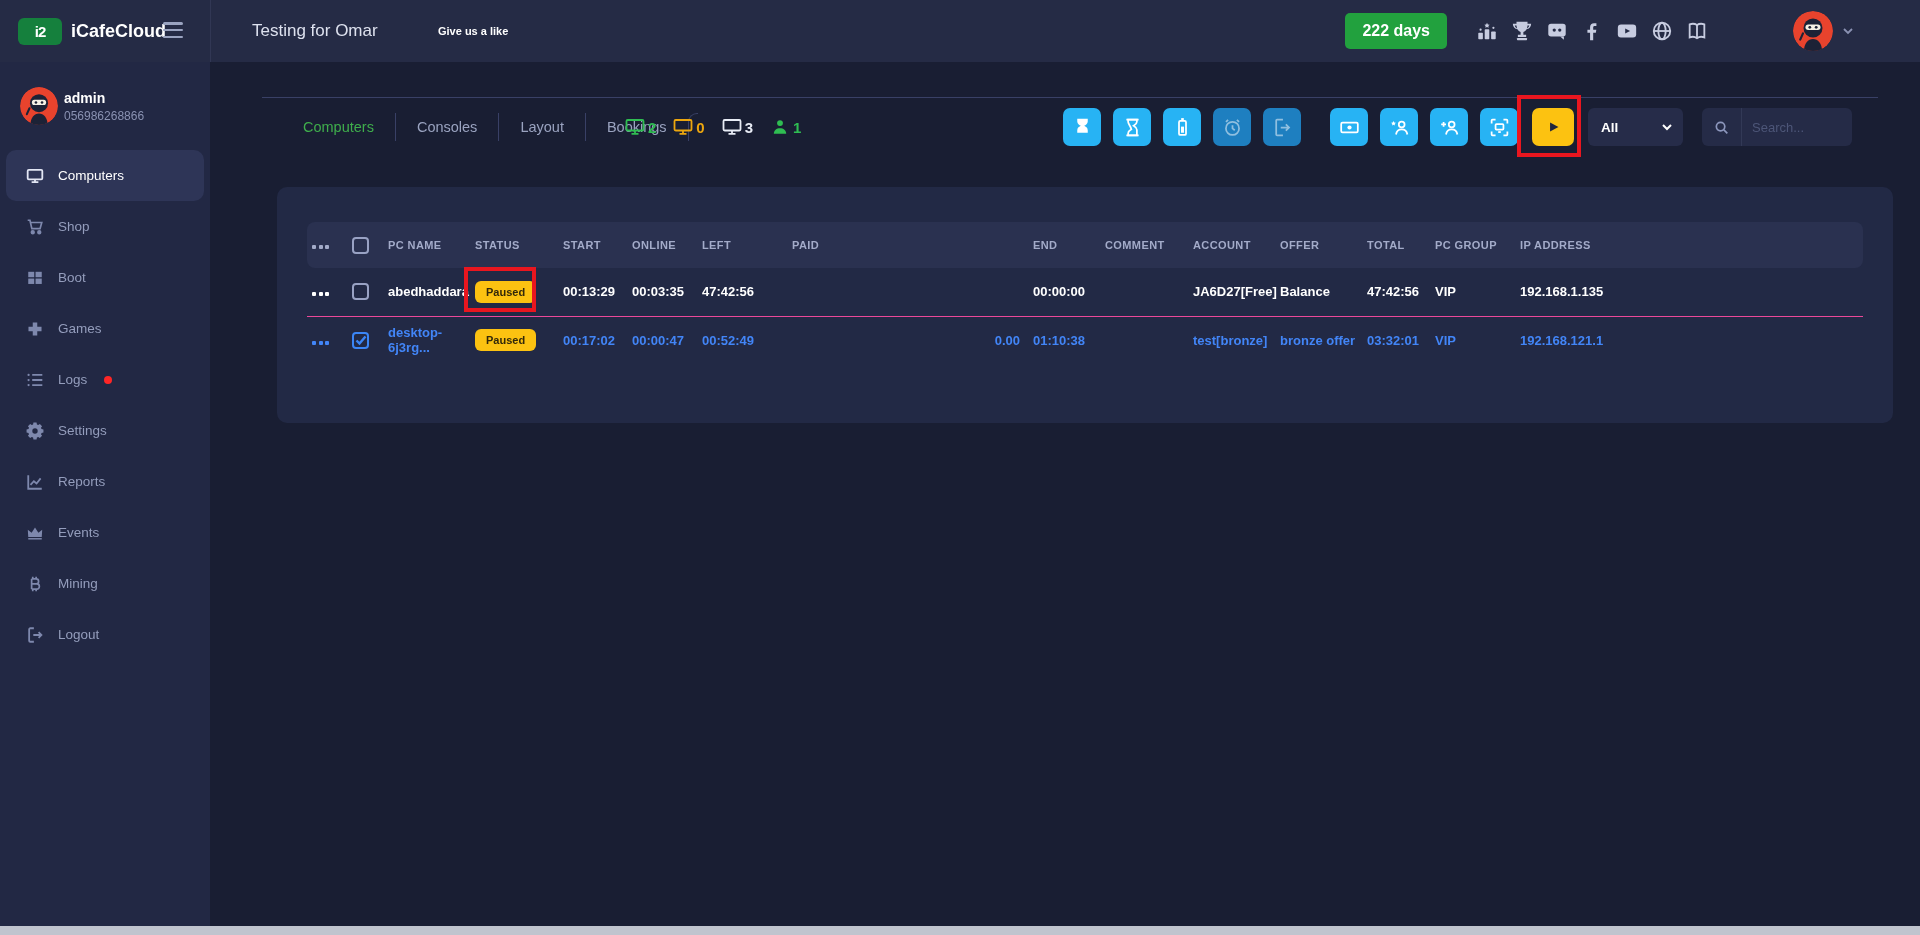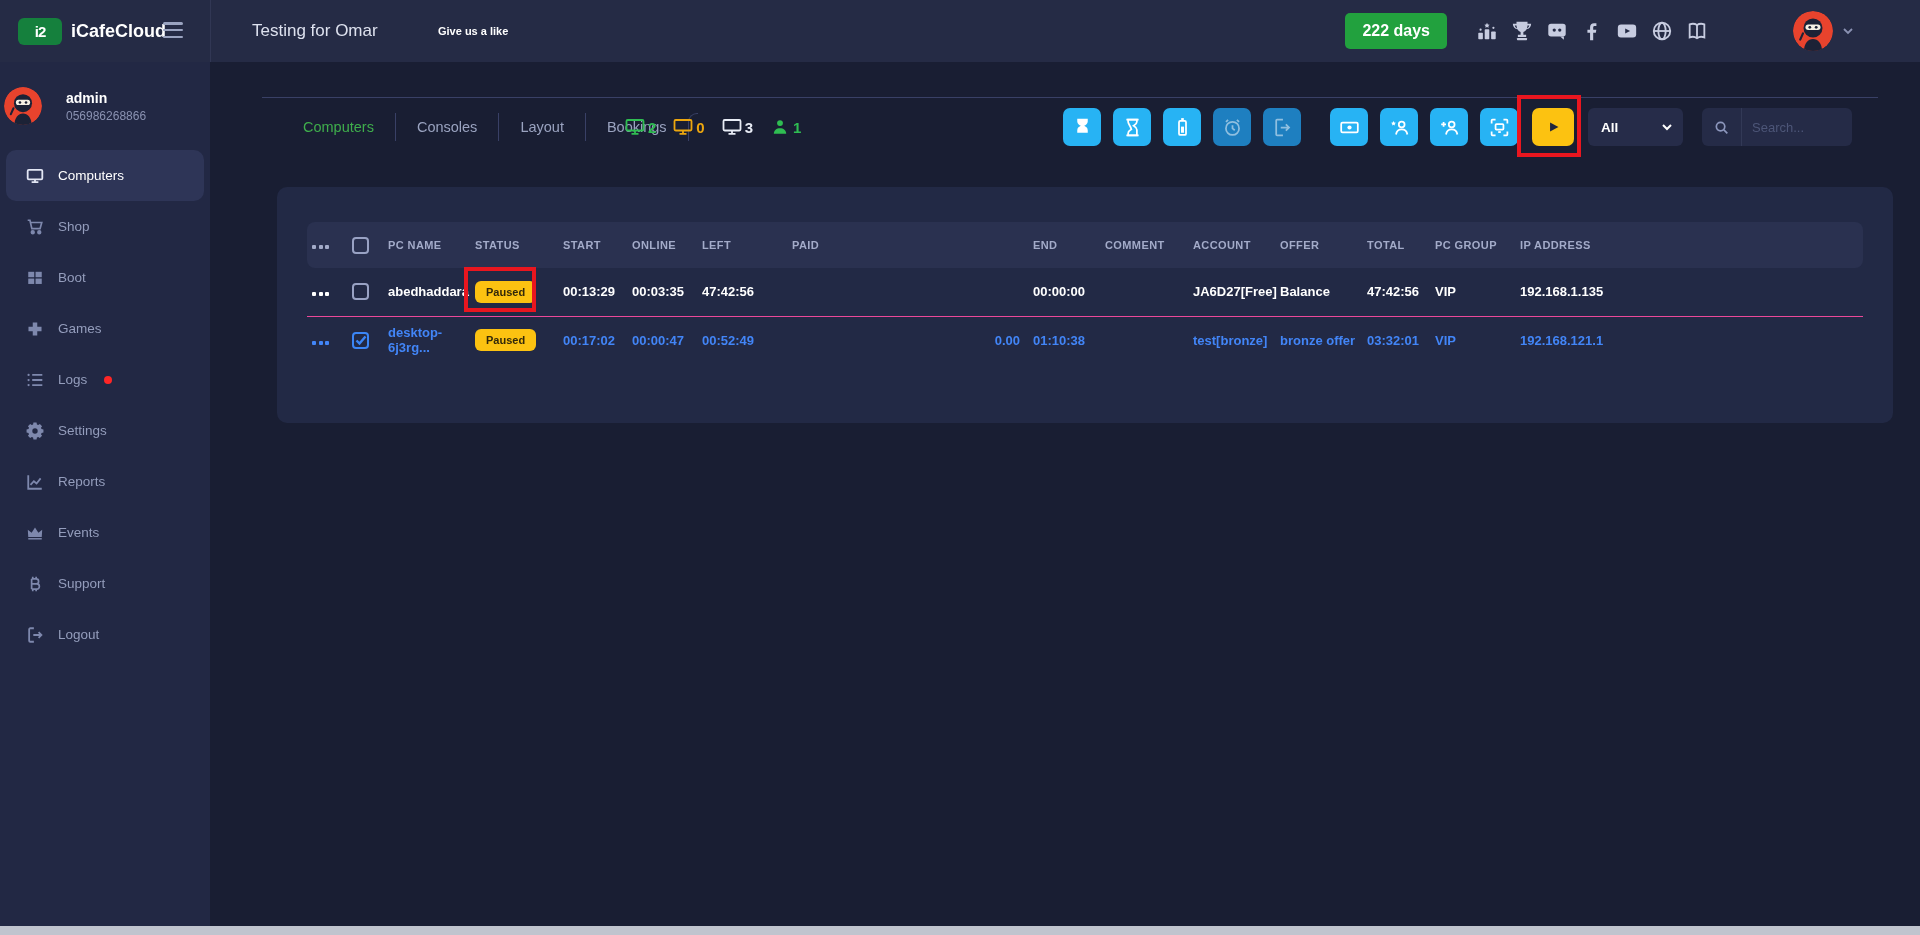--- a/index.html
+++ b/index.html
@@ -21,21 +21,21 @@
   .topbar-right { position:absolute; right:66px; top:0; height:62px; display:flex; align-items:center; gap:13px; }
   .days-btn { background:#22a13e; color:#fff; font-size:16px; font-weight:bold; padding:9px 17px; border-radius:5px; border:none; cursor:pointer; margin-right:16px; }
   .top-icon { width:22px; height:22px; color:#c7cce0; display:flex; align-items:center; justify-content:center; cursor:pointer; }
   .top-icon svg { width:22px; height:22px; }
   .avatar-wrap { display:flex; align-items:center; gap:9px; margin-left:72px; cursor:pointer; }
   .avatar { width:40px; height:40px; border-radius:50%; overflow:hidden; }
   .chev { width:12px; height:12px; color:#8a92b2; }
 
   
   .sidebar { position:absolute; top:62px; left:0; width:210px; height:873px; background:#222844; }
-  .user-block { height:88px; padding:0 4px; display:flex; align-items:center; gap:24px; }
+  .user-block { height:88px; padding:0 20px; display:flex; align-items:center; gap:6px; }
   .user-avatar { width:38px; height:38px; border-radius:50%; overflow:hidden; flex-shrink:0; }
   .user-name { color:#fff; font-weight:bold; font-size:14px; }
   .user-phone { color:#8a92b2; font-size:12px; margin-top:3px; }
   .menu-item { height:51px; display:flex; align-items:center; gap:14px; padding-left:26px; color:#949dbc; font-size:13.5px; cursor:pointer; }
   .menu-item .mi-icon { width:18px; height:18px; flex-shrink:0; color:#7e88ad; display:flex; }
   .menu-item .mi-icon svg { width:18px; height:18px; }
   .menu-item.active { background:#2e3557; border-radius:10px; margin:0 6px; padding-left:20px; color:#ffffff; }
   .menu-item.active .mi-icon { color:#e2e6f4; }
   .mi-icon.blue { color:#2196f3 !important; }
   .logs-dot { width:8px; height:8px; border-radius:50%; background:#ff2626; margin-left:3px; }
@@ -284,21 +284,21 @@
             </svg>
           </span>
         <span>Events</span>
       </div>
       <div class="menu-item">
         <span class="mi-icon">
             <svg viewBox="0 0 16 16" fill="none" stroke="currentColor" stroke-width="1.5">
               <path d="M6 1.5v2M9 1.5v2M6 12.5v2M9 12.5v2M5 3.5v9M5 3.5h4a2.2 2.2 0 0 1 0 4.4H5M5 7.9h4.6a2.3 2.3 0 0 1 0 4.6H5"></path>
             </svg>
           </span>
-        <span>Support</span>
+        <span>Mining</span>
       </div>
       <div class="menu-item">
         <span class="mi-icon">
             <svg viewBox="0 0 16 16" fill="none" stroke="currentColor" stroke-width="1.6">
               <path d="M7 2H3.8a1 1 0 0 0-1 1v10a1 1 0 0 0 1 1H7"></path>
               <path d="M6.5 8h7M11.2 5.5L13.7 8l-2.5 2.5"></path>
             </svg>
           </span>
         <span>Logout</span>
       </div>

